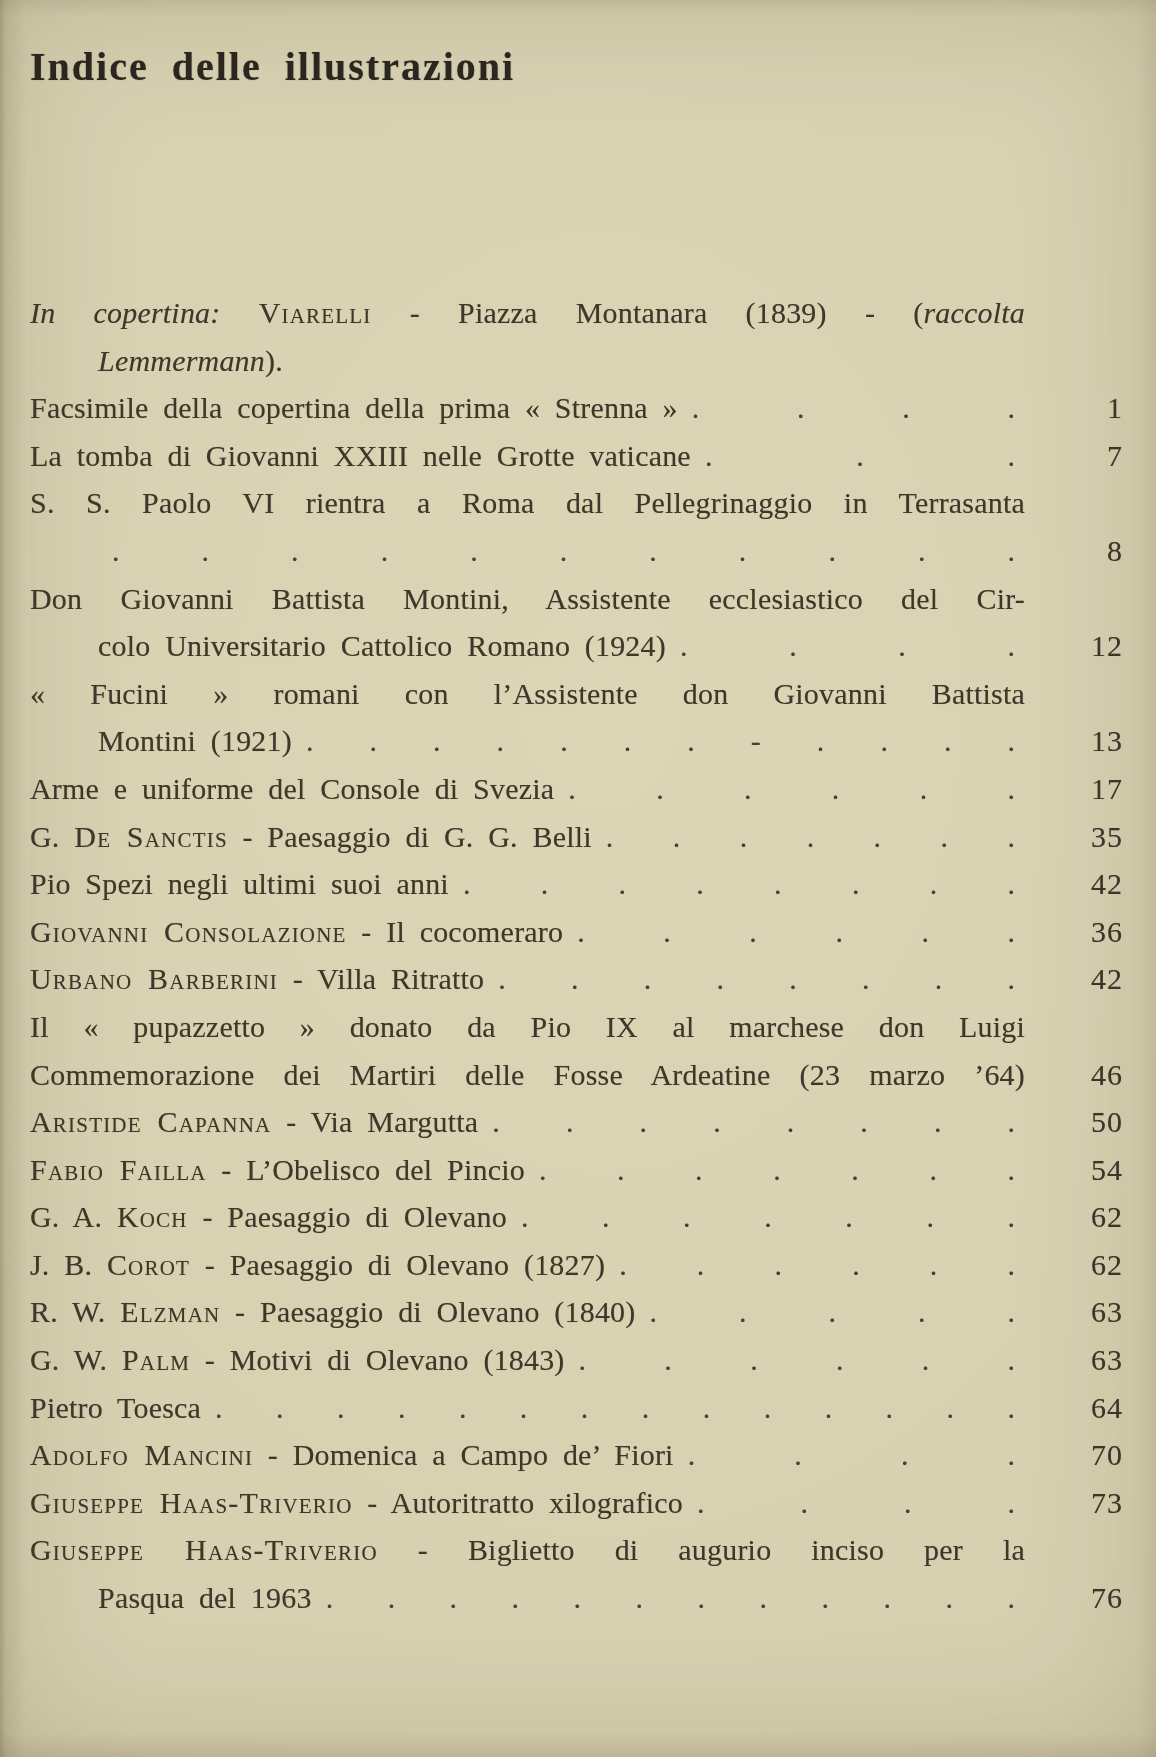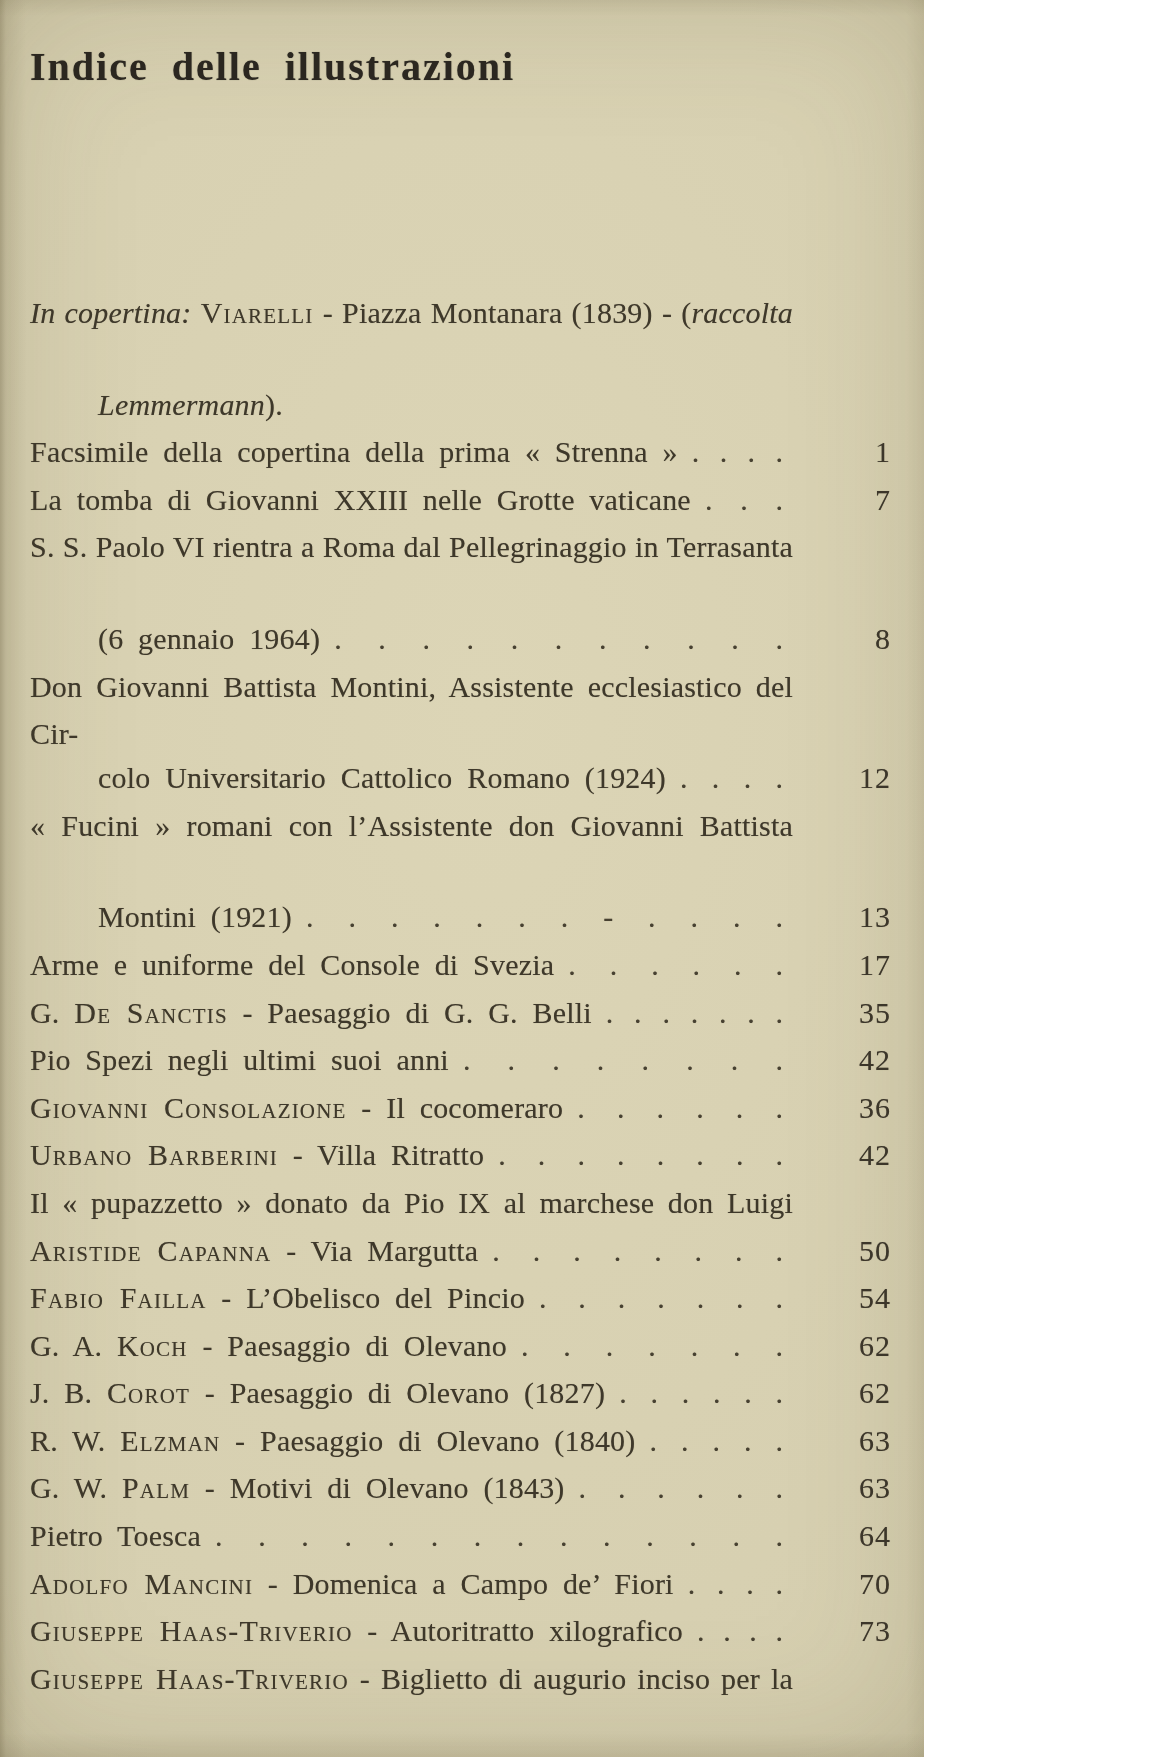--- a/index.html
+++ b/index.html
@@ -1,19 +1,19 @@
 <!DOCTYPE html>
 <html><head>
 <meta charset="utf-8">
 <style>
   html, body { margin:0; padding:0; }
   body { width:1156px; height:1757px; }
 
   .page {
-    position:relative; width:924px; height:1757px; overflow:hidden;
+    position:relative; width:1156px; height:1757px; overflow:hidden;
     font-family:"Liberation Serif", serif;
     color:#3e382a;
     background:
       linear-gradient(90deg, rgba(88,76,44,.30) 0px, rgba(88,76,44,.12) 6px, rgba(88,76,44,0) 26px),
       linear-gradient(270deg, rgba(88,76,44,.08) 0px, rgba(88,76,44,0) 18px),
       linear-gradient(180deg, rgba(88,76,44,.10) 0px, rgba(88,76,44,0) 16px),
       linear-gradient(0deg, rgba(88,76,44,.12) 0px, rgba(88,76,44,0) 24px),
       radial-gradient(140% 120% at 52% 40%, #dcd5b6 0%, #d6cfb0 55%, #c9c2a2 100%);
     box-shadow: inset 0 0 140px rgba(90,78,46,.20);
   }
@@ -26,21 +26,21 @@
     text-shadow:0 0 1px rgba(43,39,32,.45);
   }
 
   .toc {
     position:absolute; top:289px; left:30px; right:33px;
     font-size:30px;
     text-shadow:0 0 .7px rgba(62,56,42,.40);
   }
 
   .row { display:flex; align-items:flex-start; height:47.6px; line-height:47.6px; }
-  .row.indent { padding-left:68px;margin-top:44px; }
+  .row.indent { padding-left:68px; }
 
   .txt { white-space:nowrap; word-spacing:7px; letter-spacing:.2px; }
   .txt.fill {
     flex:1 1 auto; white-space:normal; word-spacing:normal;
     text-align:justify; text-align-last:justify; text-justify:inter-word;
   }
 
   .seg-r { }
   .seg-i { font-style:italic; }
   .seg-sc { font-variant:small-caps; letter-spacing:1.2px; }
@@ -77,21 +77,20 @@
       <div class="row">
         <span class="txt"><span class="seg-r">La tomba di Giovanni XXIII nelle Grotte vaticane</span></span>
         <span class="leader">. . .</span>
         <span class="pagenum">7</span>
       </div>
       <div class="row">
         <span class="txt fill"><span class="seg-r">S. S. Paolo VI rientra a Roma dal Pellegrinaggio in Terrasanta</span></span>
         <span class="pagenum"></span>
       </div>
       <div class="row indent">
-        <span class="txt"><span class="seg-r">(6 gennaio 1964)</span></span>
         <span class="leader">. . . . . . . . . . .</span>
         <span class="pagenum">8</span>
       </div>
       <div class="row">
         <span class="txt fill"><span class="seg-r">Don Giovanni Battista Montini, Assistente ecclesiastico del Cir-</span></span>
         <span class="pagenum"></span>
       </div>
       <div class="row indent">
         <span class="txt"><span class="seg-r">colo Universitario Cattolico Romano (1924)</span></span>
         <span class="leader">. . . .</span>
@@ -127,20 +126,24 @@
         <span class="pagenum">36</span>
       </div>
       <div class="row">
         <span class="txt"><span class="seg-sc">Urbano Barberini</span><span class="seg-r"> - Villa Ritratto</span></span>
         <span class="leader">. . . . . . . .</span>
         <span class="pagenum">42</span>
       </div>
       <div class="row">
         <span class="txt fill"><span class="seg-r">Il « pupazzetto » donato da Pio IX al marchese don Luigi</span></span>
         <span class="pagenum"></span>
+      </div>
+      <div class="row">
+        <span class="txt fill"><span class="seg-r">Commemorazione dei Martiri delle Fosse Ardeatine (23 marzo ’64)</span></span>
+        <span class="pagenum">46</span>
       </div>
       <div class="row">
         <span class="txt"><span class="seg-sc">Aristide Capanna</span><span class="seg-r"> - Via Margutta</span></span>
         <span class="leader">. . . . . . . .</span>
         <span class="pagenum">50</span>
       </div>
       <div class="row">
         <span class="txt"><span class="seg-sc">Fabio Failla</span><span class="seg-r"> - L’Obelisco del Pincio</span></span>
         <span class="leader">. . . . . . .</span>
         <span class="pagenum">54</span>

